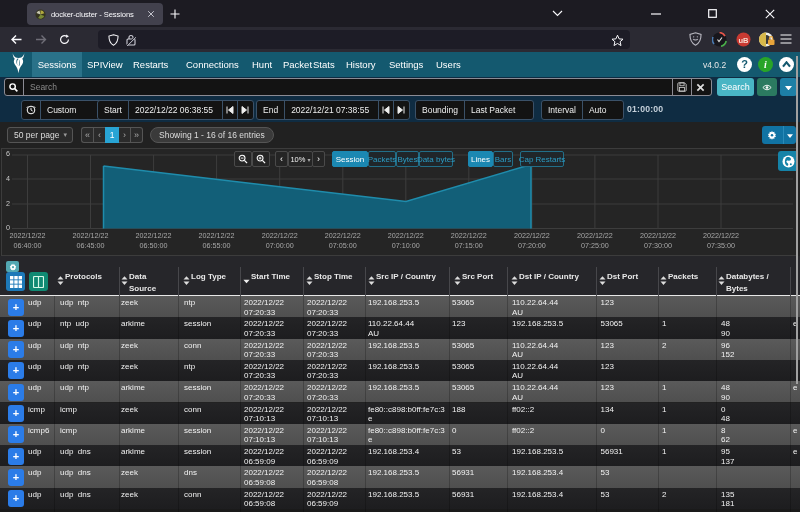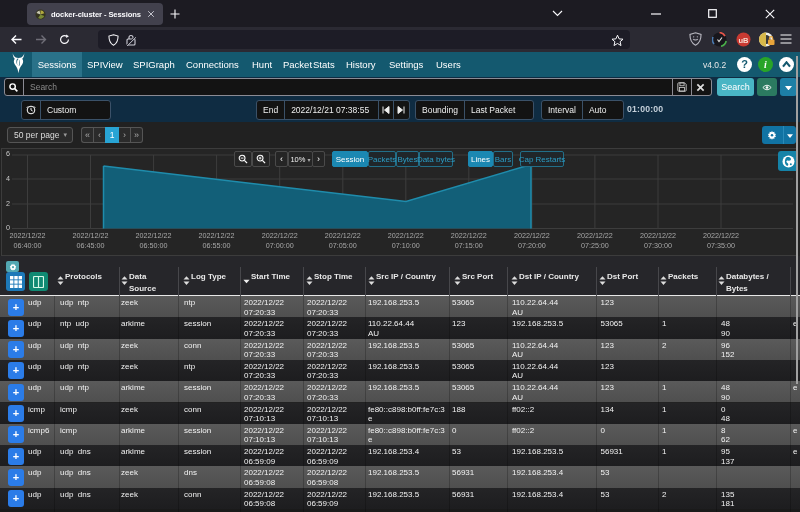--- a/index.html
+++ b/index.html
@@ -1,21 +1,21 @@
 <!DOCTYPE html>
 <html><head>
 <meta charset="utf-8">
 <style>
 * { margin:0; padding:0; box-sizing:border-box; }
 html,body { width:800px; height:512px; overflow:hidden; background:#222; font-family:"Liberation Sans", sans-serif; }
 .abs { position:absolute; }
 #page { position:relative; width:800px; height:512px; }
 
 #tabbar { position:absolute; left:0; top:0; width:800px; height:27px; background:#1c1b22; }
-#tab { position:absolute; left:27px; top:3px; width:136px; height:22px; background:#42414d; border-radius:4px; color:#fbfbfe;font-weight:bold; }
+#tab { position:absolute; left:27px; top:3px; width:136px; height:22px; background:#42414d; border-radius:4px; color:#fbfbfe; }
 #urlrow { position:absolute; left:0; top:27px; width:800px; height:25px; background:#2b2a33; }
 #urlbox { position:absolute; left:98px; top:3px; width:532px; height:19px; background:#1d1c26; border-radius:4px; }
 
 #navbar { position:absolute; left:0; top:52px; width:800px; height:25px; background:#14596f; }
 .navitem { position:absolute; top:0; height:25px; line-height:25px; color:#fff; font-size:9.5px; }
 
 #searchrow { position:absolute; left:0; top:77px; width:800px; height:20px; background:#0f2c42; }
 #timerow { position:absolute; left:0; top:97px; width:800px; height:25px; background:#0f2c42; }
 .grp { position:absolute; display:flex; height:20px; border:1px solid #3b5168; border-radius:3px; background:#131313; color:#eee; font-size:8.5px; }
 .grp .seg { display:flex; align-items:center; padding:0 6px; border-right:1px solid #3b5168; white-space:nowrap; }
@@ -125,21 +125,21 @@
       </svg>
 </div>
 <div id="navbar">
   <svg class="abs" style="left:12px;top:1px" width="13" height="21" viewBox="0 0 28 44">
     <path d="M1.5 0 C3.5 5.5 5 7.5 8 9 C10.5 10.2 17.5 10.2 20 9 C23 7.5 24.5 5.5 26.5 0 C26 7 24.5 9.8 22 11.5 C24.5 14.5 24.8 19.5 22.2 23.5 C19.5 27.5 15.5 31 14 43 C12.5 31 8.5 27.5 5.8 23.5 C3.2 19.5 3.5 14.5 6 11.5 C3.5 9.8 2 7 1.5 0 Z" fill="#fff"></path>
     <path d="M14 11 C10.5 15 10 21 12 26 C9 22 8.5 15 11 11.5 Z" fill="#14596f"></path>
     <path d="M14.5 27 C16.5 22 16 16 14.2 12.5 C17.5 16 18 23 15.5 27.5 Z" fill="#14596f"></path>
   </svg>
   <div class="navitem" style="left:32px;width:50px;background:#2a7289;text-align:center">Sessions</div>
   <div class="navitem" style="left:87px">SPIView</div>
-  <div class="navitem" style="left:133px">SPIGraph</div>
+  <div class="navitem" style="left:133px">Restarts</div>
   <div class="navitem" style="left:186px">Connections</div>
   <div class="navitem" style="left:252px">Hunt</div>
   <div class="navitem" style="left:283px">Packet</div>
   <div class="navitem" style="left:313px">Stats</div>
   <div class="navitem" style="left:346px">History</div>
   <div class="navitem" style="left:389px">Settings</div>
   <div class="navitem" style="left:436px">Users</div>
   <span class="abs" style="left:703px;top:8px;font-size:8.5px;color:#e8e8e8">v4.0.2</span>
   <div class="abs" style="left:737px;top:5px;width:15px;height:15px;border-radius:50%;background:#fff;color:#14596f;font-size:11px;font-weight:bold;text-align:center;line-height:15px">?</div>
   <div class="abs" style="left:758px;top:5px;width:15px;height:15px;border-radius:50%;background:#28a428;color:#fff;font-size:10px;font-weight:bold;text-align:center;line-height:15px;font-family:'Liberation Serif',serif;font-style:italic">i</div>
@@ -188,20 +188,34 @@
   <div class="grp" style="left:21px;top:3px">
     <div class="seg" style="width:19px;padding:0 4px">
           <svg width="10" height="10" viewBox="0 0 12 12">
             <circle cx="6" cy="6" r="4.6" stroke="#fff" stroke-width="1.2" fill="none"></circle>
             <path d="M6 3.4 V6 L8 7.2" stroke="#fff" stroke-width="1.1" fill="none"></path>
             <path d="M2.2 1.8 L1 3.2 M9.8 1.8 L11 3.2" stroke="#fff" stroke-width="1.2"></path>
           </svg>
         </div>
     <div class="seg" style="width:69px">Custom</div>
   </div>
+  <div class="grp" style="left:97px;top:3px">
+    <div class="seg">Start</div>
+    <div class="seg" style="width:94px">2022/12/22 06:38:55</div>
+    <div class="seg" style="width:15px;padding:0 3px">
+          <svg width="8" height="8" viewBox="0 0 8 8">
+            <path d="M1 0.5 V7.5 M7 0.5 L2.5 4 L7 7.5 Z" fill="#eee" stroke="#eee" stroke-width="1"></path>
+          </svg>
+        </div>
+    <div class="seg" style="width:15px;padding:0 3px">
+          <svg width="8" height="8" viewBox="0 0 8 8">
+            <path d="M7 0.5 V7.5 M1 0.5 L5.5 4 L1 7.5 Z" fill="#eee" stroke="#eee" stroke-width="1"></path>
+          </svg>
+        </div>
+  </div>
   <div class="grp" style="left:256px;top:3px">
     <div class="seg">End</div>
     <div class="seg" style="width:94px">2022/12/21 07:38:55</div>
     <div class="seg" style="width:15px;padding:0 3px">
           <svg width="8" height="8" viewBox="0 0 8 8">
             <path d="M1 0.5 V7.5 M7 0.5 L2.5 4 L7 7.5 Z" fill="#eee" stroke="#eee" stroke-width="1"></path>
           </svg>
         </div>
     <div class="seg" style="width:15px;padding:0 3px">
           <svg width="8" height="8" viewBox="0 0 8 8">
@@ -223,20 +237,21 @@
   <div class="abs" style="left:7px;top:5px;width:66px;height:16px;background:#2b2b2b;border:1px solid #555;border-radius:3px;color:#ddd;font-size:8.5px;line-height:14px;padding-left:6px">50 per page <span style="position:absolute;right:5px;top:0;color:#999;font-size:7px">▾</span></div>
   <div class="abs" style="left:81px;top:5px;height:16px">
     <div style="display:flex;height:16px">
       <div style="width:12px;background:#2b2b2b;border:1px solid #555;border-right:none;border-radius:3px 0 0 3px;color:#aaa;font-size:9px;text-align:center;line-height:14px">«</div>
       <div style="width:12px;background:#2b2b2b;border:1px solid #555;border-right:none;color:#aaa;font-size:9px;text-align:center;line-height:14px">‹</div>
       <div style="width:14px;background:#28a4d4;border:1px solid #28a4d4;color:#fff;font-size:8.5px;text-align:center;line-height:14px">1</div>
       <div style="width:12px;background:#2b2b2b;border:1px solid #555;border-left:none;color:#aaa;font-size:9px;text-align:center;line-height:14px">›</div>
       <div style="width:12px;background:#2b2b2b;border:1px solid #555;border-left:none;border-radius:0 3px 3px 0;color:#aaa;font-size:9px;text-align:center;line-height:14px">»</div>
     </div>
   </div>
+  <div class="abs" style="left:150px;top:5px;height:16px;background:#3a3a3a;border:1px solid #555;border-radius:8px;color:#ddd;font-size:8.5px;line-height:14px;padding:0 8px">Showing 1 - 16 of 16 entries</div>
   <div class="abs" style="left:762px;top:4px;width:34px;height:18px;background:#1173a3;border-radius:3px">
     <svg class="abs" style="left:5px;top:4px" width="10" height="10" viewBox="0 0 16 16">
           <path d="M8 1 L9.2 3.4 L11.8 2.8 L11.9 5.5 L14.5 6.2 L13 8.4 L14.5 10.6 L11.9 11.3 L11.8 14 L9.2 13.4 L8 15.5 L6.8 13.4 L4.2 14 L4.1 11.3 L1.5 10.6 L3 8.4 L1.5 6.2 L4.1 5.5 L4.2 2.8 L6.8 3.4 Z" fill="#fff"></path>
           <circle cx="8" cy="8.4" r="2" fill="#1173a3"></circle>
         </svg>
     <div class="abs" style="left:21px;top:0;width:1px;height:18px;background:#2a8ab8"></div>
     <svg class="abs" style="left:25px;top:7.5px" width="6" height="4" viewBox="0 0 8 5">
           <path d="M0 0 L4 5 L8 0 Z" fill="#fff"></path>
         </svg>
   </div>

